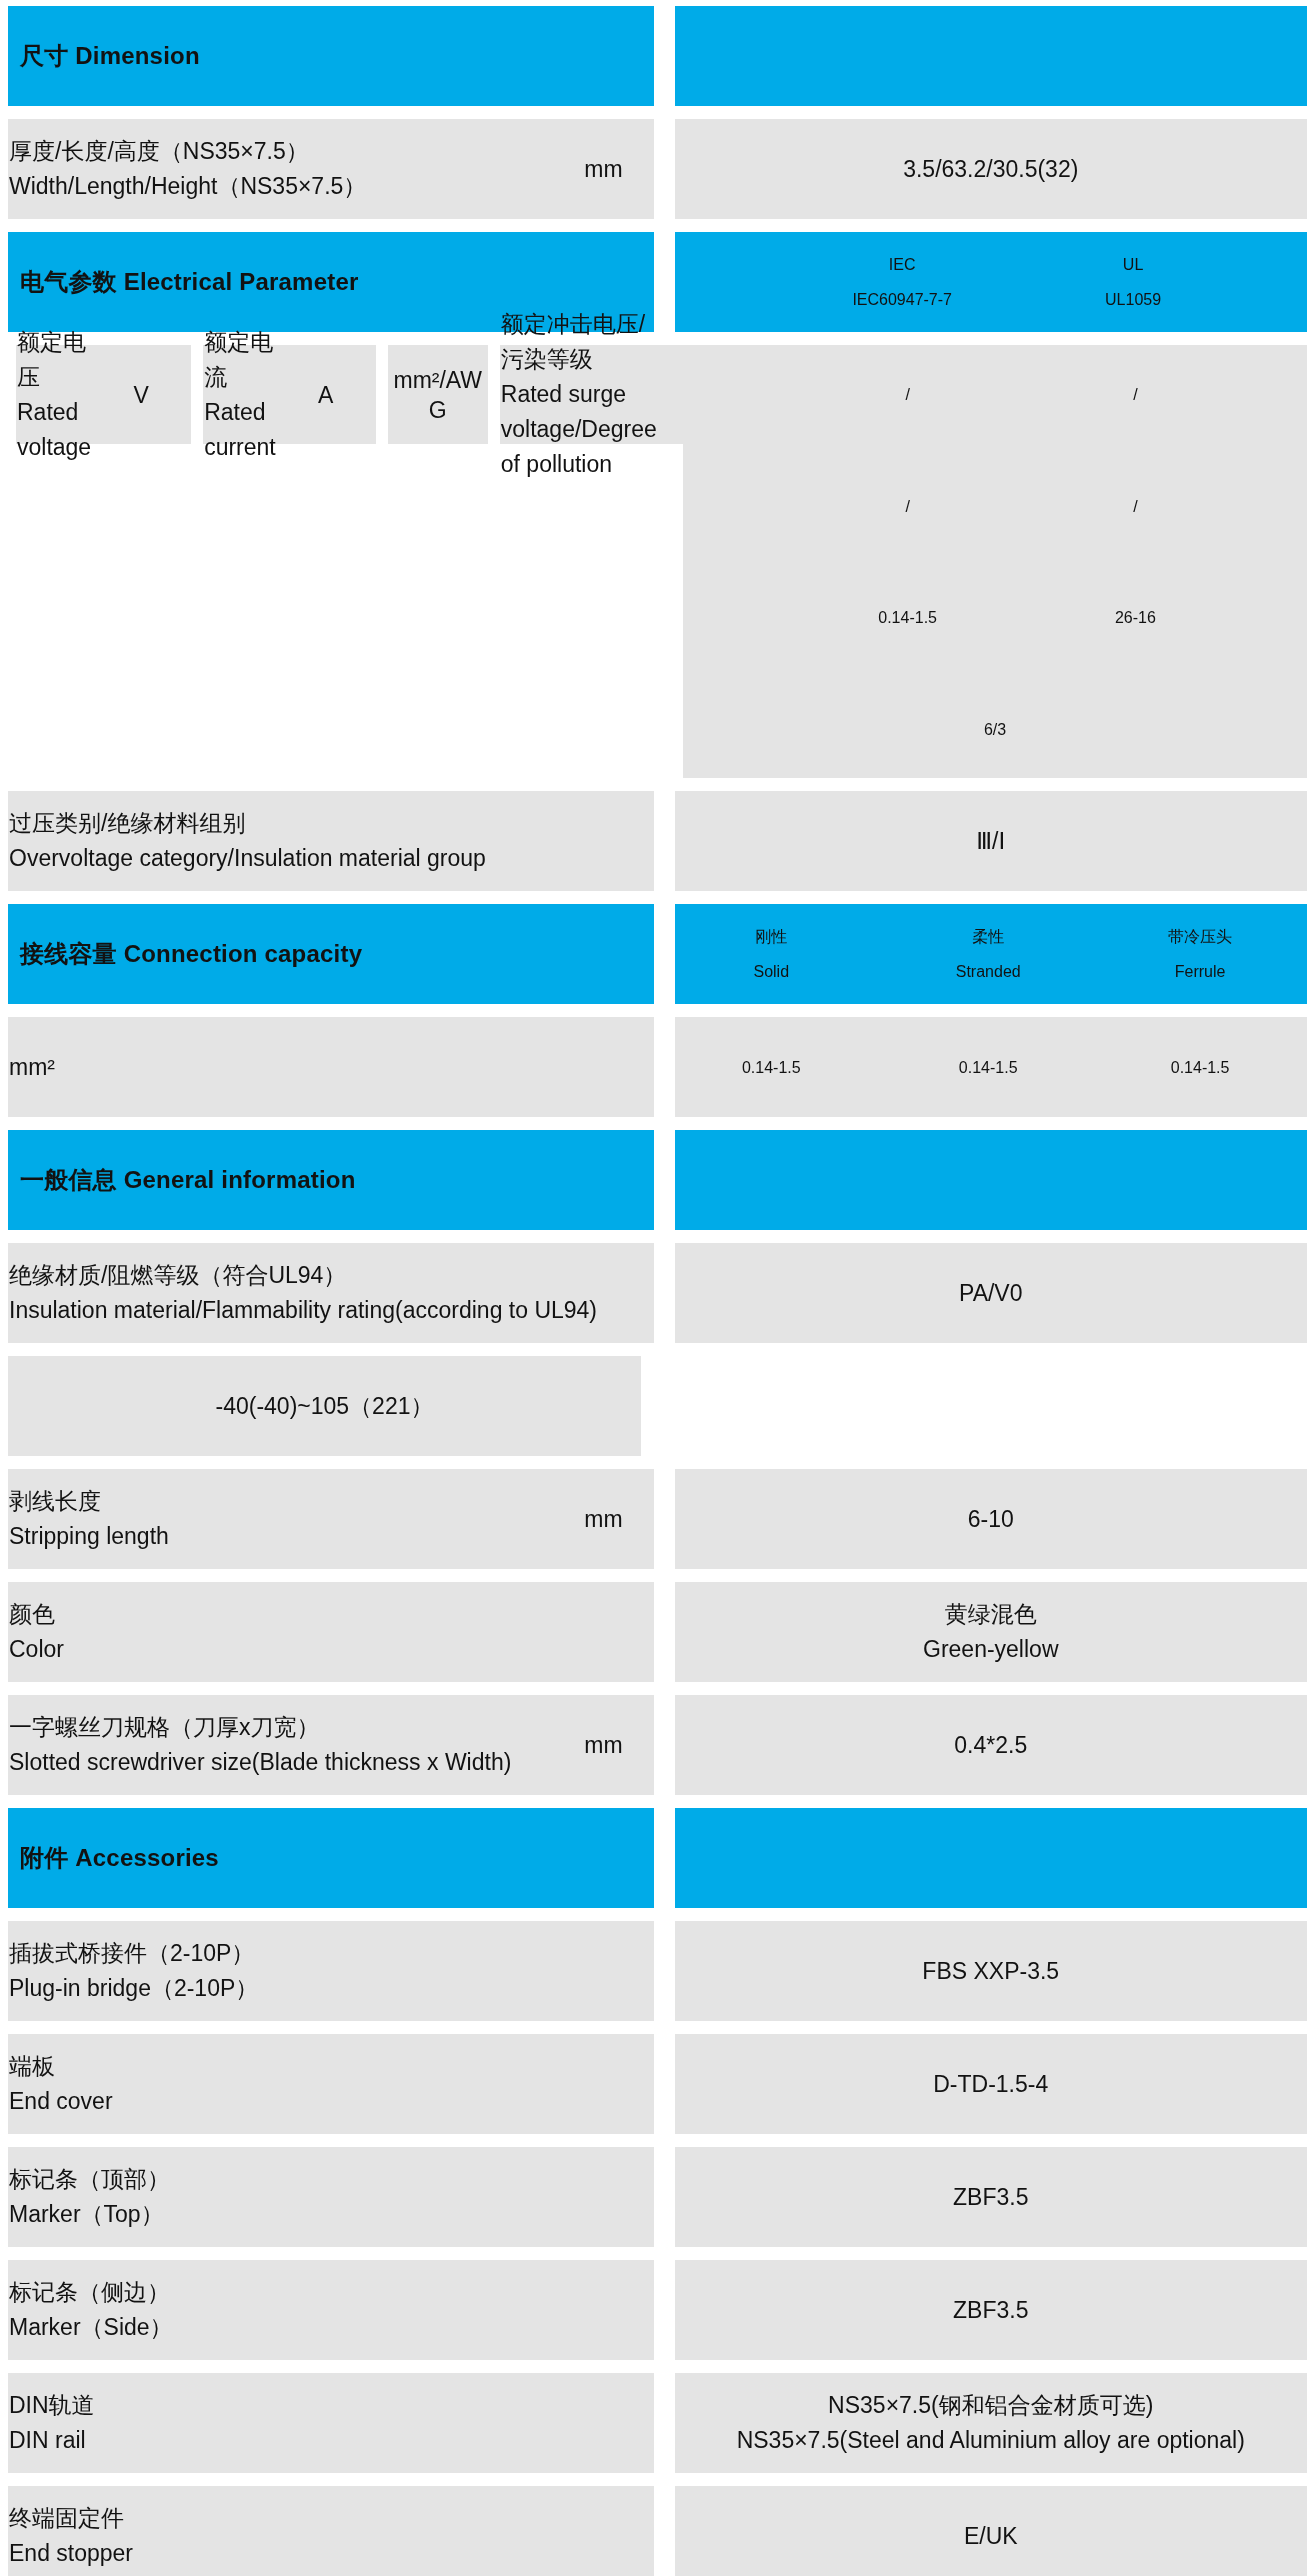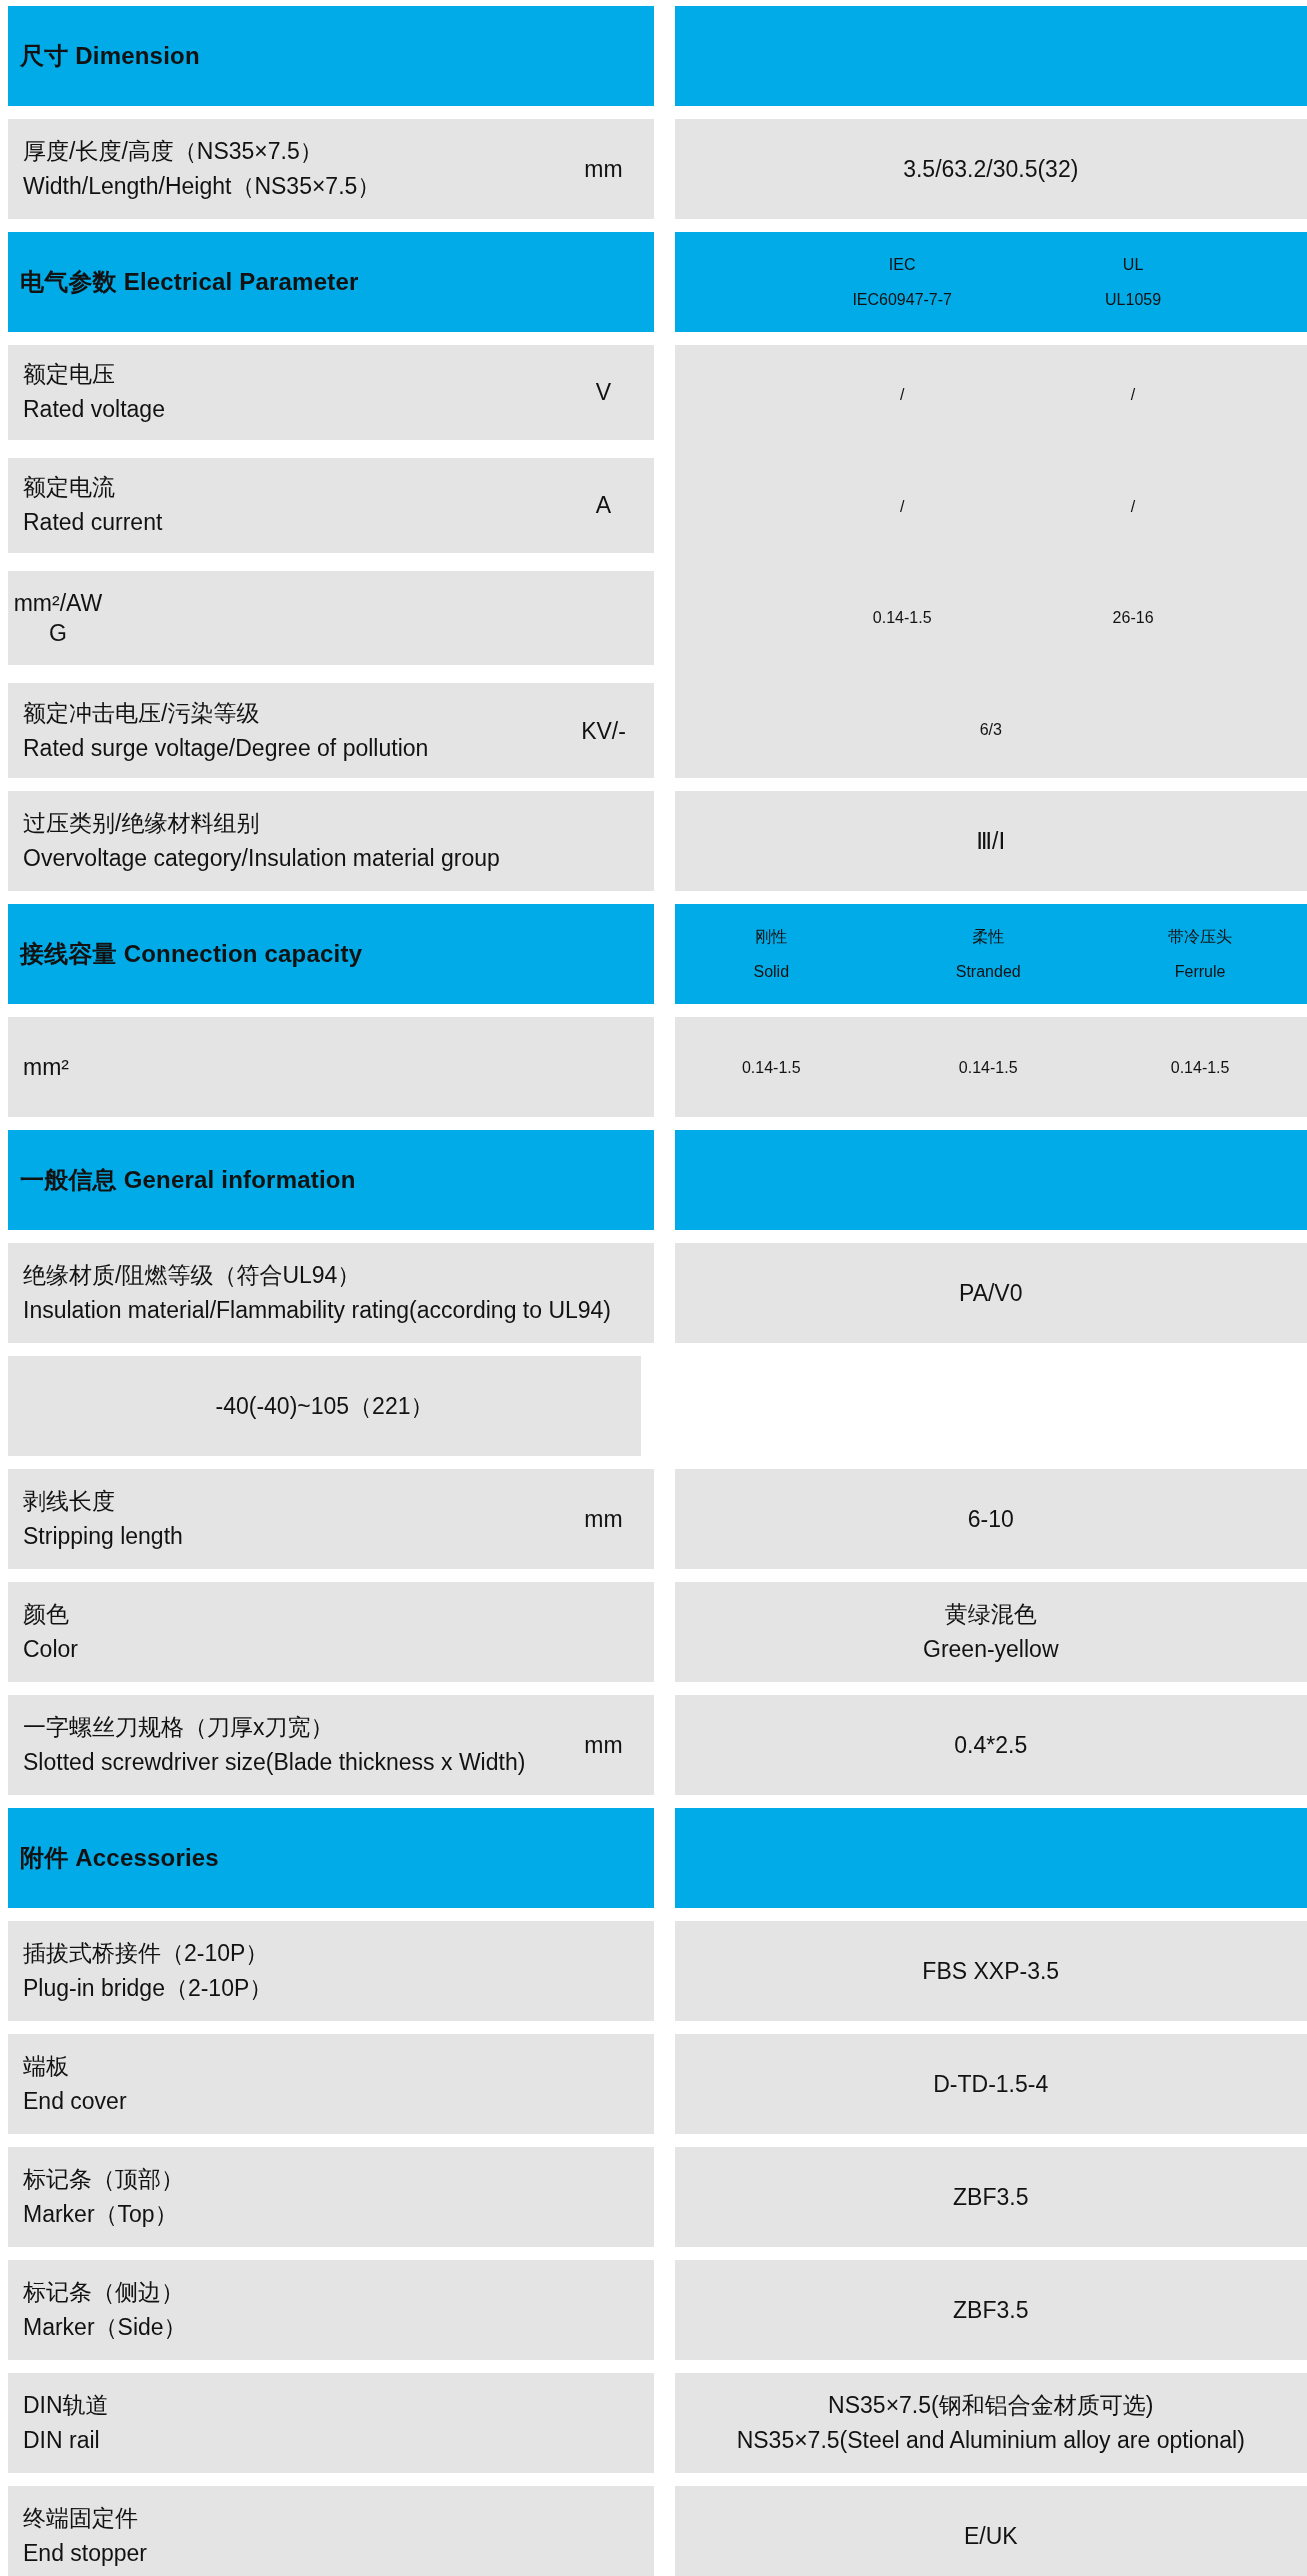--- a/index.html
+++ b/index.html
@@ -10,24 +10,24 @@
   html,body{margin:0;padding:0;background:#ffffff;}
   body{font-family:"Liberation Sans","DejaVu Sans",sans-serif;color:var(--text);}
   .page{width:1307px;box-sizing:border-box;padding:6px 0 0 8px;background:#ffffff;}
   .band{display:flex;gap:21px;height:100px;margin-bottom:13px;}
   .band.tall{height:433px;}
   .cell{background:var(--cell);box-sizing:border-box;}
   .blue{background:var(--accent);}
   .left{width:646px;display:flex;align-items:center;}
   .right{width:633px;position:relative;display:flex;align-items:center;justify-content:center;text-align:center;}
   .header-left{font-weight:bold;font-size:24px;padding-left:12px;letter-spacing:0.2px;}
-  .label{flex:1 1 auto;padding-left:15px;font-size:23px;line-height:35px;}
+  .label{flex:1 1 auto;padding-left:1px;font-size:23px;line-height:35px;}
   .unit{width:100px;flex:0 0 100px;text-align:center;font-size:23px;line-height:30px;word-break:break-all;}
   .value{font-size:23px;line-height:35px;}
-  .left-stack{width:646px;display:flex;flex-direction:column;gap:18px;}
+  .left-stack{width:646px;display:flex;flex-direction:row;gap:12px;margin-left:8px;}
   .left-stack .cell{height:99px;display:flex;align-items:center;}
   .right.merged{flex-direction:column;justify-content:flex-start;gap:13px;align-items:stretch;}
   .vrow{height:99px;position:relative;width:100%;}
   .abspan{position:absolute;top:50%;transform:translate(-50%,-50%);font-size:16px;line-height:35px;white-space:nowrap;text-align:center;}
   .col-iec{left:36%;}
   .col-ul{left:72.5%;}
   .col-center{left:50%;}
   .cap1{left:15.3%;}
   .cap2{left:49.6%;}
   .cap3{left:83.1%;}

